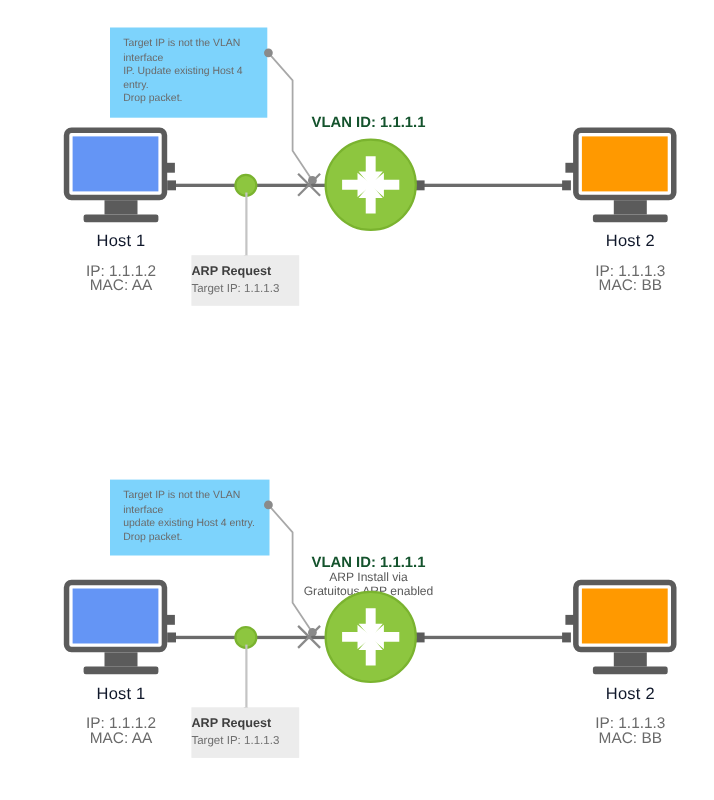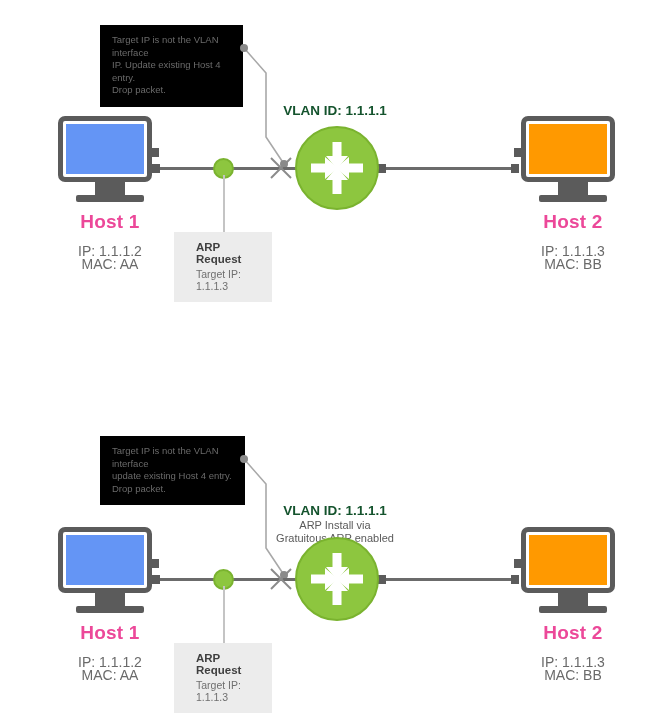--- a/index.html
+++ b/index.html
@@ -65,23 +65,23 @@
   }
   .port-right { right: -12px; }
   .port-left { left: -12px; }
 
   .host-label {
     text-align: center;
     margin-top: 9px;
     color: #4d4d4d;
   }
   .host-title {
-    font-size: 19px;
-    font-weight: bold;
-    color: #ec4899;
+    font-size: 15px;
+    font-weight: normal;
+    color: #0f172a;
     letter-spacing: 0.2px;
   }
   .host-meta {
     font-size: 14px;
     line-height: 12.5px;
     color: #6a6a6a;
     margin-top: 12px;
   }
 
   
@@ -148,38 +148,38 @@
     height: 7px;
     border-radius: 50%;
     background: #8a8a8a;
   }
 
   
   .arp-box {
     position: absolute;
     width: 100px;
     background: #ececec;
-    padding: 9px 11px 10px 22px;
+    padding: 9px 11px 10px 0;
     box-sizing: border-box;
   }
   .arp-title {
     font-size: 11.5px;
     font-weight: bold;
     color: #3f3f3f;
   }
   .arp-sub {
     font-size: 10.5px;
     color: #6f6f6f;
     margin-top: 3px;
   }
 
   
   .callout {
     position: absolute;
-    background: #000000;
+    background: #7dd3fc;
     padding: 9px 12px 10px 12px;
     box-sizing: border-box;
     font-size: 9.5px;
     line-height: 12.5px;
     color: #6a6a6a;
   }
   .callout-line {
     position: absolute;
     overflow: visible;
   }

